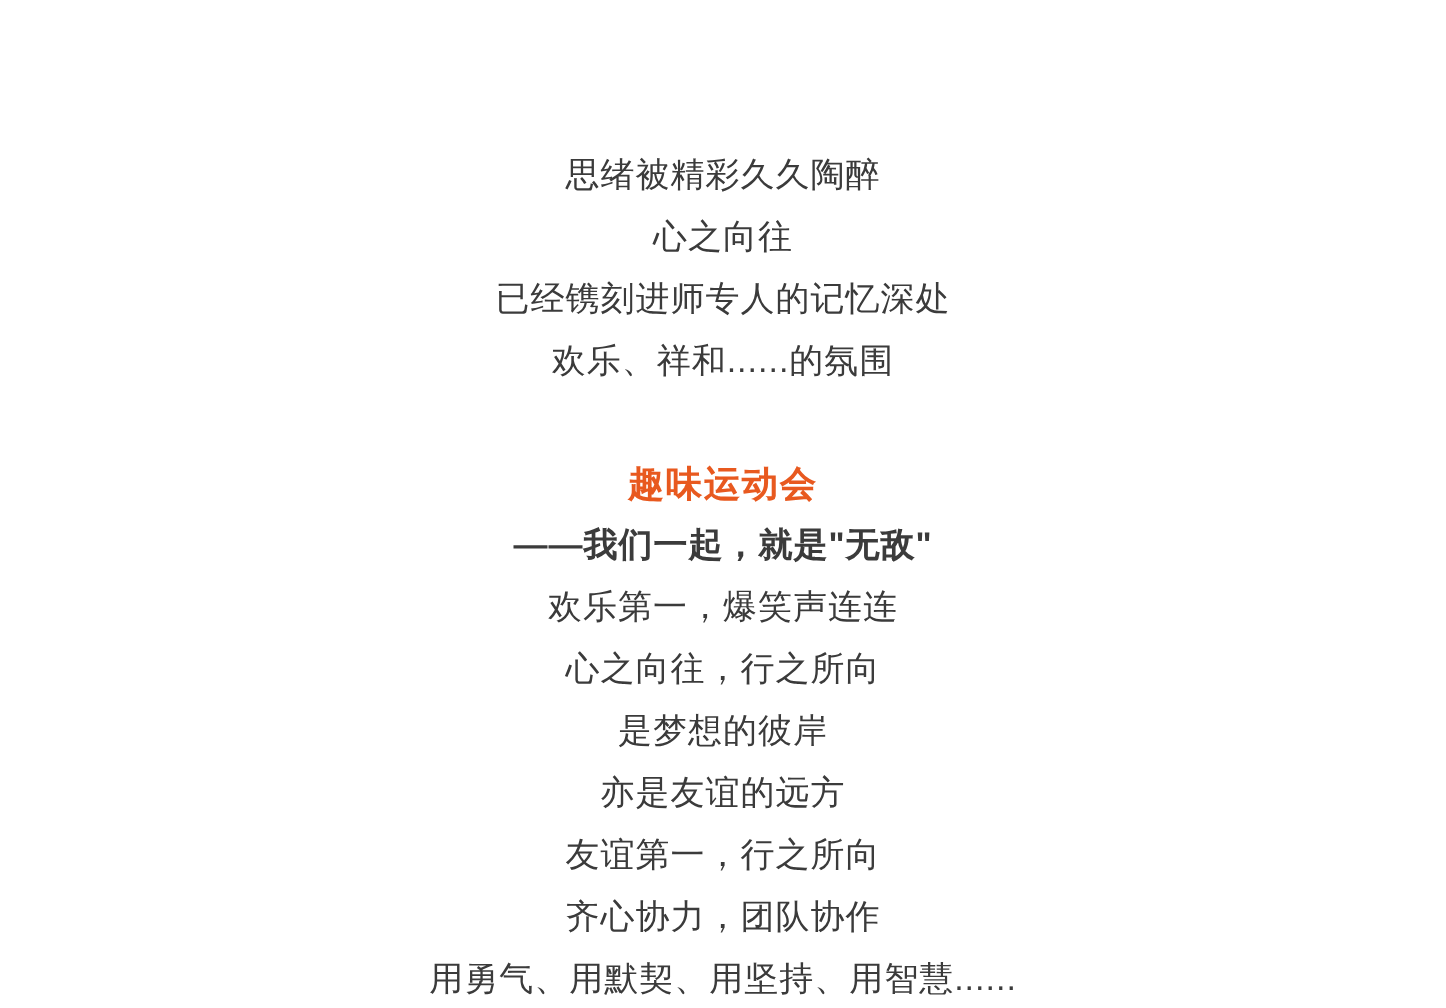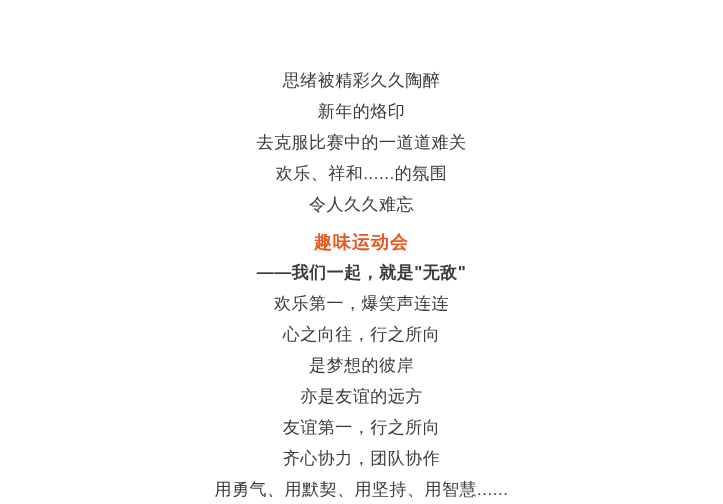--- a/index.html
+++ b/index.html
@@ -64,24 +64,23 @@
 </style>
 </head>
 <body>
 
 <div class="page">
 
   <div class="top-pad"></div>
 
   <div class="block">
     <div class="line">思绪被精彩久久陶醉</div>
-    <div class="line">新年的烙印</div>
-    <div class="line">去克服比赛中的一道道难关</div>
+    <div class="line">心之向往</div>
+    <div class="line">已经镌刻进师专人的记忆深处</div>
     <div class="line">欢乐、祥和......的氛围</div>
-    <div class="line">令人久久难忘</div>
   </div>
 
   <div class="spacer"></div>
 
   <div class="block">
     <div class="heading">趣味运动会</div>
     <div class="subheading">——我们一起，就是"无敌"</div>
     <div class="line">欢乐第一，爆笑声连连</div>
     <div class="line">心之向往，行之所向</div>
     <div class="line">是梦想的彼岸</div>

